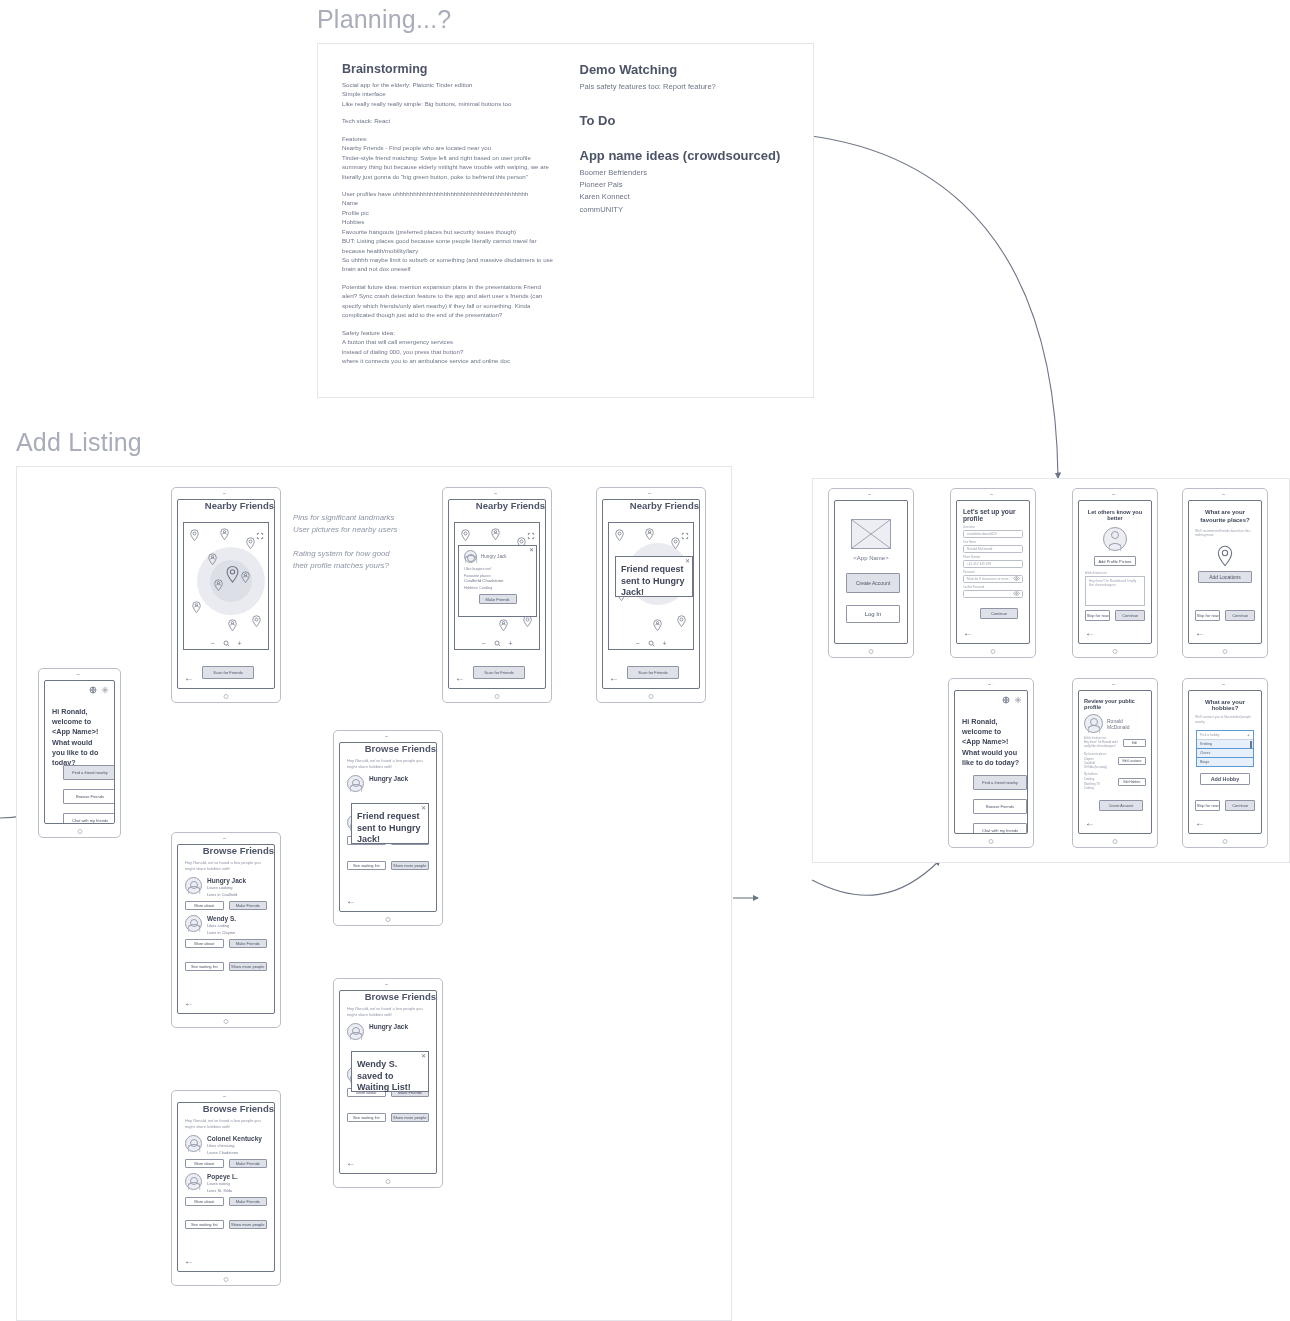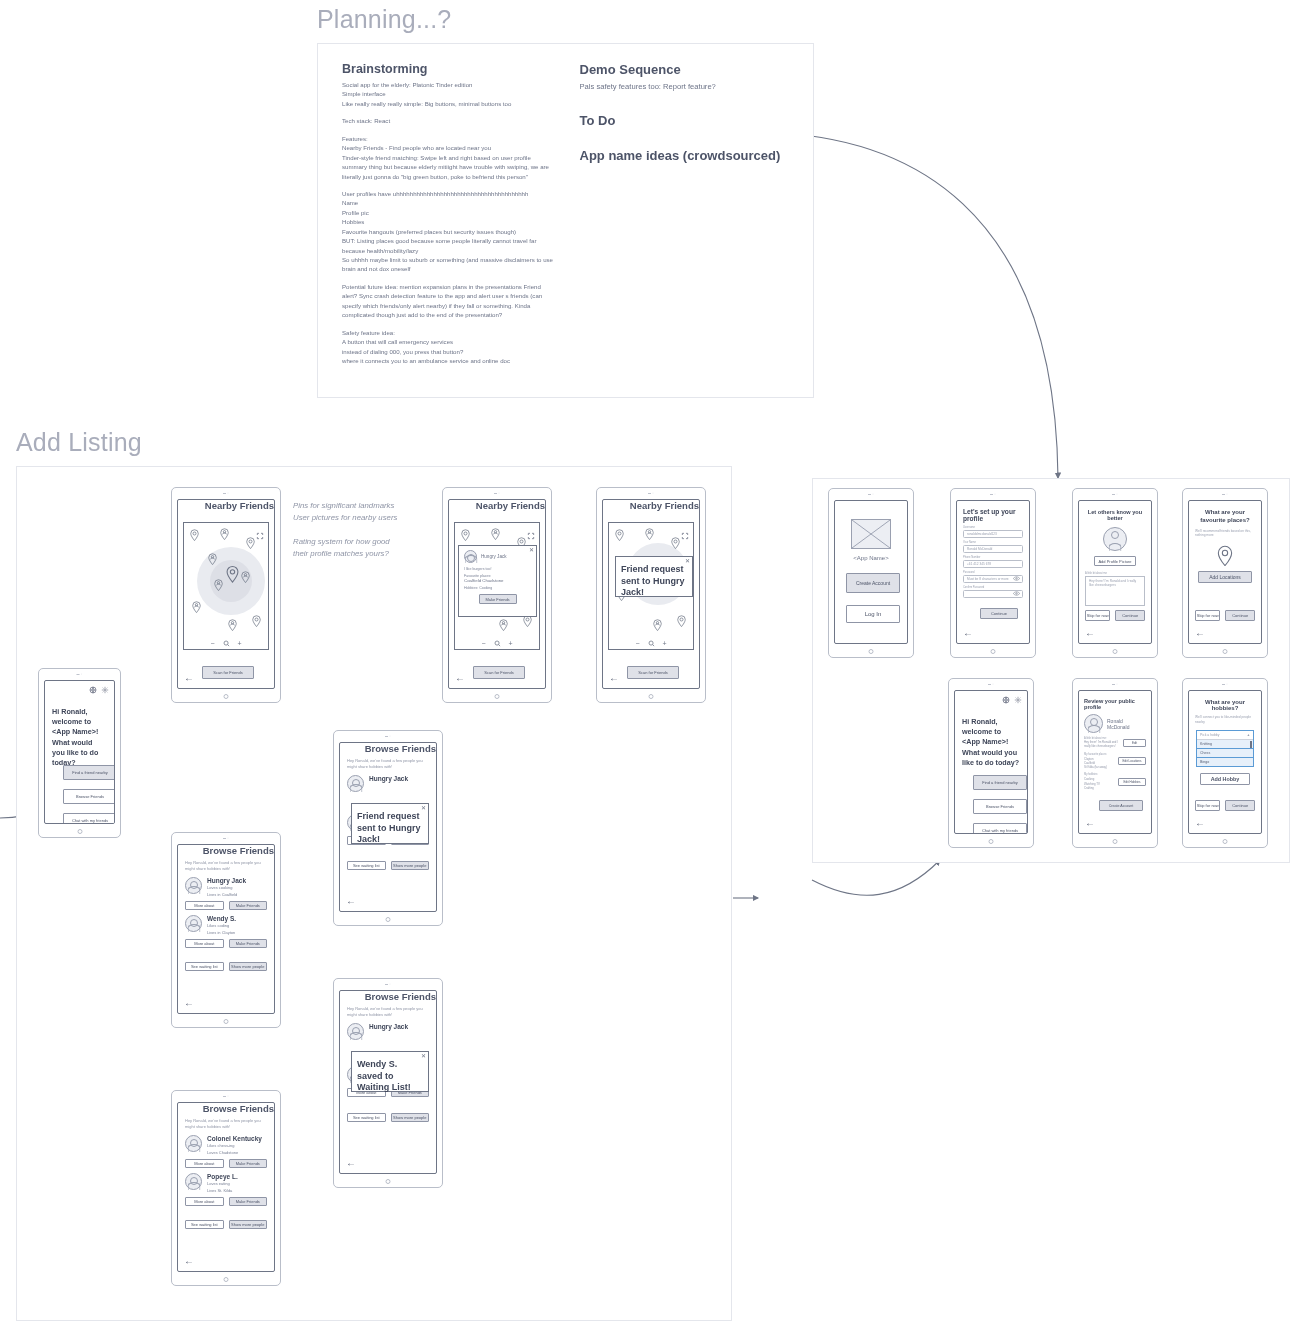--- a/index.html
+++ b/index.html
@@ -224,24 +224,28 @@
           <p class="blk">Potential future idea: mention expansion plans in the presentations Friend
 alert? Sync crash detection feature to the app and alert user s friends (can
 specify which friends/only alert nearby) if they fall or something. Kinda
 complicated though just add to the end of the presentation?</p>
           <p class="blk">Safety feature idea:
 A button that will call emergency services
 instead of dialing 000, you press that button?
 where it connects you to an ambulance service and online doc</p>
         </div>
         <div class="doc-col right">
-          <h2>Demo Sequence</h2>
+          <h2>Demo Watching</h2>
           <p class="blk">Pals safety features too: Report feature?</p>
           <h2 class="spaced">To Do</h2>
           <h2 class="spaced">App name ideas (crowdsourced)</h2>
+          <p class="blk">Boomer Befrienders
+Pioneer Pals
+Karen Konnect
+commUNITY</p>
         </div>
       </div>
     </div>
   </div>
 
   <div class="frame" id="frame-addfriends"></div>
 
   <div class="frame" id="frame-newprofile"></div>
 
   <div class="phone" style="left:38px;top:668px;width:83px;height:170px">
@@ -349,21 +353,21 @@
             </svg>
           <span>+</span>
         </div>
       </div>
       <div class="wf-btn" style="position:absolute;left:24px;bottom:9px;width:52px;height:13px">Scan for Friends</div>
       <div class="back-arrow">←</div>
     </div>
     <div class="home"></div>
   </div>
 
-  <div class="note" style="left:293px;top:500px;width:130px">Pins for significant landmarks
+  <div class="note" style="left:293px;top:512px;width:130px">Pins for significant landmarks
 User pictures for nearby users
 
 Rating system for how good
 their profile matches yours?</div>
 
   <div class="phone" style="left:442px;top:487px;width:110px;height:216px">
     <div class="notch">▬ ◦</div>
     <div class="screen">
       <div class="scr-title">Nearby Friends</div>
       <div class="map">

